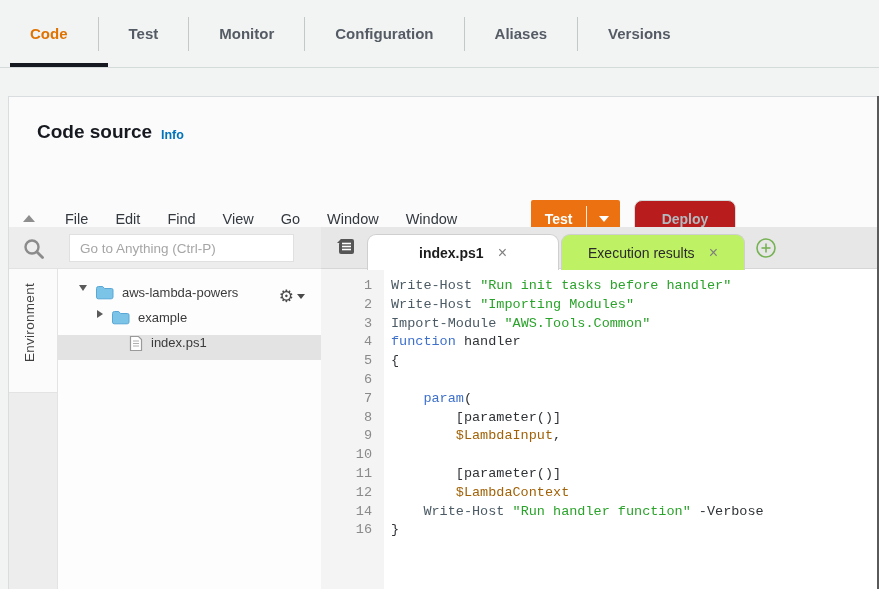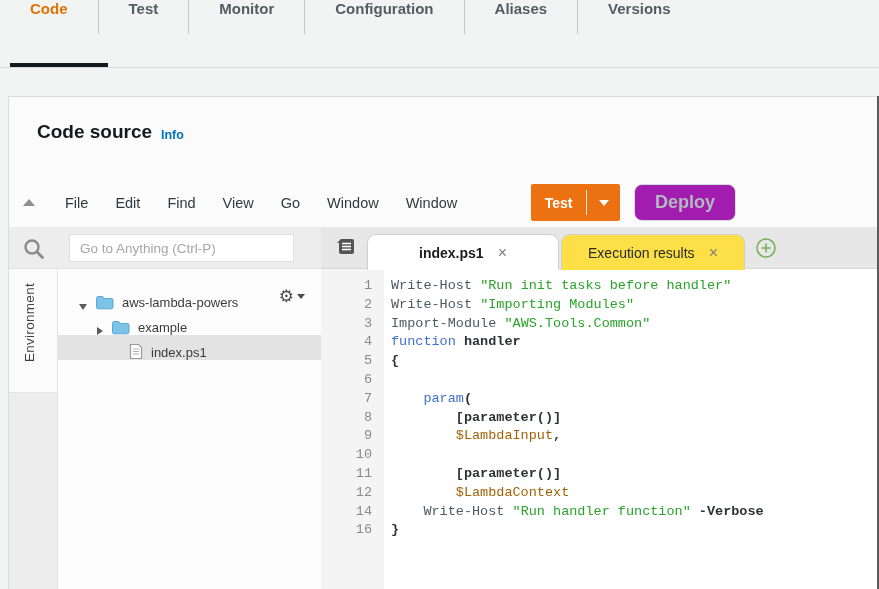--- a/index.html
+++ b/index.html
@@ -1,51 +1,51 @@
 <!DOCTYPE html>
 <html><head>
 <meta charset="utf-8">
 <style>
   * { margin:0; padding:0; box-sizing:border-box; }
   html,body { width:879px; height:589px; overflow:hidden; }
   body { font-family:"Liberation Sans","DejaVu Sans",sans-serif; background:#f2f3f3; position:relative; }
 
   
   .navtabs { position:absolute; left:0; top:0; width:879px; height:68px; background:#f2f3f3;
-             border-bottom:1px solid #d5dbdb; display:flex; align-items:flex-start; }
+             border-bottom:1px solid #d5dbdb; display:flex; align-items:center; }
   .navtab { font-size:15px; font-weight:bold; color:#545b64; padding:0 30px; cursor:pointer; }
   .navtab:first-child { padding:0 30px 0 36px; }
   .navtab.active { color:#e07300; }
   .nav-sep { width:1px; height:34px; background:#c3c9c9; }
   .nav-underline { position:absolute; left:10px; bottom:0; width:98px; height:4px; background:#16191f; }
 
   
   .card { position:absolute; left:8px; top:96px; width:871px; height:493px;
           background:#fbfbfb; border:1px solid #d9dde0; border-right:none; }
   .edge-dark { position:absolute; right:0; top:96px; width:2px; height:493px; background:#5a5a5a; }
 
   .card-header { position:absolute; left:0; top:0; width:100%; height:82px; }
   .page-title { position:absolute; left:28px; top:24px; font-size:19px; font-weight:bold; color:#16191f; }
   .info-link { position:absolute; left:152px; top:31px; font-size:12.5px; font-weight:bold; color:#0073bb; cursor:pointer; text-decoration:none; }
 
   
-  .menubar { position:absolute; left:0; top:82px; width:100%; height:48px; }
+  .menubar { position:absolute; left:0; top:98px; width:100%; height:48px; }
   .collapse-tri { position:absolute; left:14px; top:20px; width:0; height:0;
                   border-left:6px solid transparent; border-right:6px solid transparent;
                   border-bottom:7px solid #8e8e8e; cursor:pointer; }
   .menuitems { position:absolute; left:56px; top:0; height:48px; display:flex; align-items:center; gap:27px; }
   .menu-item { font-size:14.5px; color:#33393f; cursor:pointer; }
   .test-btn { position:absolute; left:522px; top:5px; width:89px; height:37px; background:#ec7211; border-radius:2px;
               display:flex; align-items:center; cursor:pointer; }
   .test-btn .tlabel { width:55px; text-align:center; color:#fff; font-weight:bold; font-size:14px; }
   .test-btn .tdivider { width:1px; height:25px; background:rgba(255,255,255,.85); }
   .test-btn .tcaret { margin-left:12px; width:0; height:0; border-left:5px solid transparent;
                       border-right:5px solid transparent; border-top:6px solid #fff; }
-  .deploy-btn { position:absolute; left:625px; top:5px; width:102px; height:37px; background:#a21caf;
-                border:1px solid #d5dbdb; border-radius:8px; color:#b1babf; font-weight:bold; font-size:18px;
+  .deploy-btn { position:absolute; left:625px; top:5px; width:102px; height:37px; background:#b91c1c;
+                border:1px solid #d5dbdb; border-radius:8px; color:#b1babf; font-weight:bold; font-size:14px;
                 font-family:inherit; cursor:not-allowed; }
 
   
   .ide-body { position:absolute; left:0; top:130px; width:100%; height:363px; display:flex; }
 
   
   .left-panel { width:312px; height:100%; position:relative; flex:none; }
   .search-row { position:absolute; left:0; top:0; width:100%; height:42px; background:#ededed;
                 border-bottom:1px solid #e2e2e2; }
   .search-icon { position:absolute; left:12px; top:9px; }
@@ -53,57 +53,57 @@
                   border:1px solid #e0e0e0; font-size:13.5px; color:#444; padding:0 10px;
                   font-family:inherit; outline:none; }
   .search-input::placeholder { color:#a6a6a6; }
   .left-lower { position:absolute; left:0; top:42px; bottom:0; width:100%; display:flex; }
   .env-strip { width:49px; flex:none; position:relative; background:#ededed; border-right:1px solid #e3e3e3; }
   .env-tab { position:absolute; left:0; top:0; width:100%; height:124px; background:#fbfbfb;
              border-bottom:1px solid #e3e3e3; cursor:pointer; }
   .env-label { position:absolute; left:13px; top:14px; writing-mode:vertical-rl; transform:rotate(180deg);
                font-size:13.5px; color:#3f3f3f; letter-spacing:.3px; }
   .tree { flex:1; background:#fdfdfd; padding-top:16px; position:relative; }
-  .tree-row { height:25px; display:flex; align-items:flex-end; position:relative; cursor:pointer; font-size:13px; color:#3b3b3b; }
+  .tree-row { height:25px; display:flex; align-items:flex-start; position:relative; cursor:pointer; font-size:13px; color:#3b3b3b; }
   .tree-row.selected { background:#e3e3e3; }
   .tri-down { width:0; height:0; border-left:4.5px solid transparent; border-right:4.5px solid transparent;
               border-top:6px solid #5a5a5a; margin-right:8px; }
   .tri-right { width:0; height:0; border-top:4.5px solid transparent; border-bottom:4.5px solid transparent;
                border-left:6px solid #5a5a5a; margin-right:8px; }
   .gear-wrap { position:absolute; right:16px; top:3px; display:flex; align-items:center; cursor:pointer; }
   .gear-glyph { font-family:"DejaVu Sans",sans-serif; font-size:17px; color:#4a4a4a; line-height:1; }
   .gear-caret { width:0; height:0; border-left:4px solid transparent; border-right:4px solid transparent;
                 border-top:5px solid #4a4a4a; margin-left:3px; }
 
   
   .editor { flex:1; position:relative; background:#fff; }
   .edit-tabbar { position:absolute; left:0; top:0; width:100%; height:42px; background:#e7e7e7;
                  border-bottom:1px solid #d6d6d6; }
   .tablist-icon { position:absolute; left:14px; top:10px; cursor:pointer; }
   .ed-tab { position:absolute; top:7px; height:36px; border:1px solid #cfcfcf; border-bottom:none;
             border-radius:9px 9px 0 0; display:flex; align-items:center; justify-content:center; cursor:pointer; }
   .ed-tab.t0 { left:46px; width:192px; background:#ffffff; z-index:2; }
-  .ed-tab.t1 { left:240px; width:184px; background:#fde047; z-index:1; }
+  .ed-tab.t1 { left:240px; width:184px; background:#bef264; z-index:1; }
   .ed-tab .tab-label { font-size:14px; color:#2a2a2a; white-space:nowrap; overflow:hidden; }
   .ed-tab.t0 .tab-label { font-weight:bold; color:#1c1c1c; }
   .ed-tab.t1 .tab-label { max-width:122px; }
   .tab-close { font-size:16px; color:#7f7f7f; margin-left:14px; cursor:pointer; line-height:1; }
   .plus-icon { position:absolute; left:434px; top:10px; cursor:pointer; }
 
   
   .code-area { position:absolute; left:0; top:42px; right:0; bottom:0; background:#fff;
                font-family:"Liberation Mono","DejaVu Sans Mono",monospace; font-size:13.5px;
                padding-top:8px; overflow:hidden; cursor:text; }
   .gutter-bg { position:absolute; left:0; top:0; bottom:0; width:63px; background:#f4f4f4; }
   .code-row { position:relative; height:18.8px; line-height:18.8px; display:flex; }
   .code-row.active { background:#e9e9e9; }
   .gut { width:63px; flex:none; text-align:right; padding-right:12px; color:#8a8a8a; }
   .codetxt { white-space:pre; padding-left:7px; color:#2f3337; }
   .tok-cmd { color:#4b5a64; }
-  .tok-pl  { color:#2f3337;font-weight:bold; }
+  .tok-pl  { color:#2f3337; }
   .tok-str { color:#2aa32a; }
   .tok-kw  { color:#3e70cc; }
   .tok-var { color:#a16207; }
   .cursor-bar { display:inline-block; width:1.5px; height:14px; background:#111; vertical-align:-2px; }
 </style>
 </head>
 <body>
 
 <div>
 

